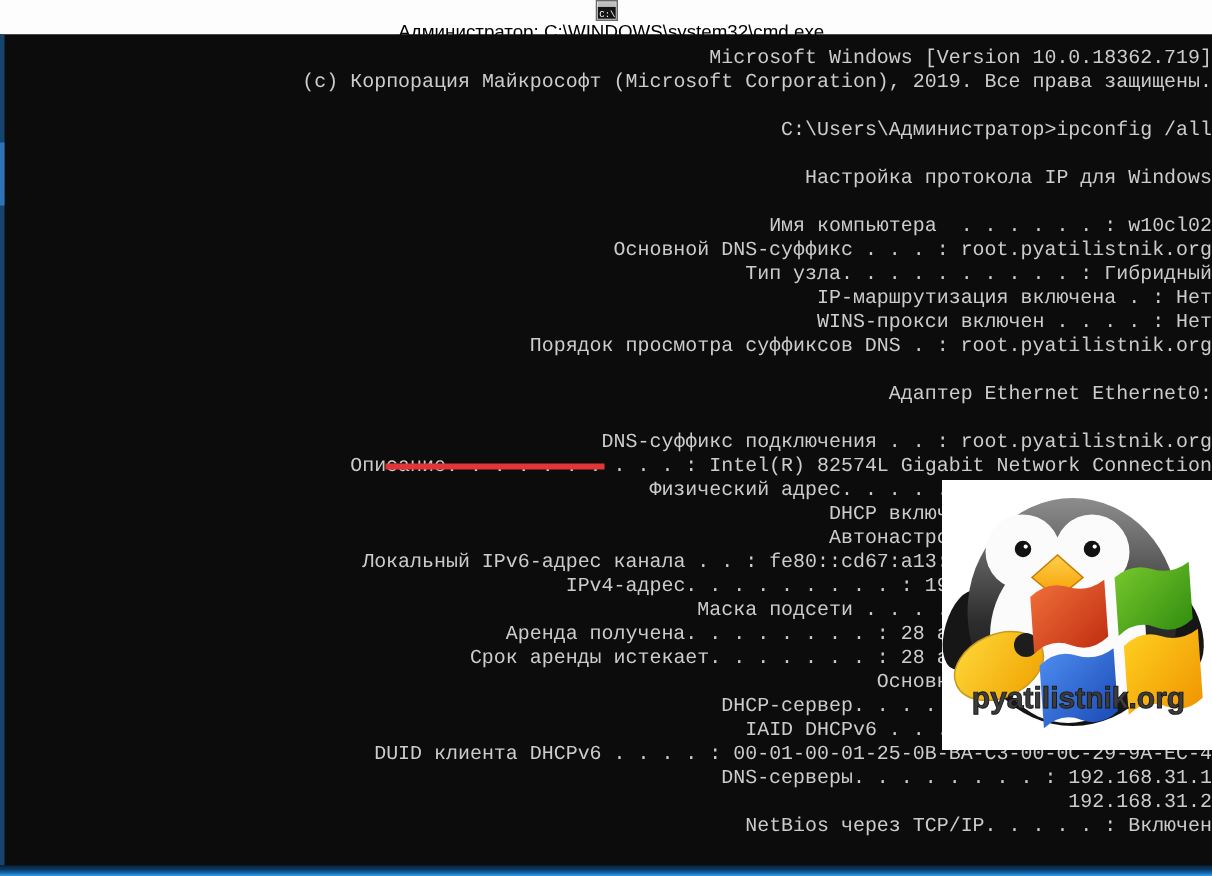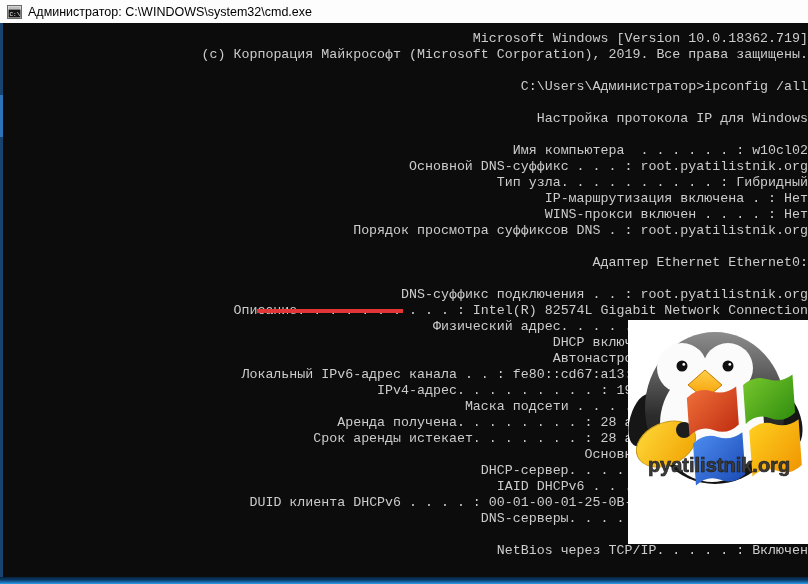--- a/index.html
+++ b/index.html
@@ -9,20 +9,21 @@
     overflow: hidden;
     background: #0c0c0c;
     font-family: "Liberation Sans", sans-serif;
   }
   .titlebar {
     position: absolute; left: 0; top: 0; right: 0; height: 23px;
     background: #fdfdfd;
     display: flex; align-items: center;
     box-sizing: border-box;
     padding-left: 7px;
+    flex-direction: column;
   }
   .titlebar .cmd-ico { width: 15px; height: 14px; margin-right: 6px; flex: 0 0 auto; }
   .titlebar .title-text {
     font-size: 12.5px; color: #000;
     white-space: nowrap;
   }
   .console {
     position: absolute; left: 0; top: 23px; right: 0; bottom: 7px;
     background: #0c0c0c;
     overflow: hidden;
@@ -52,21 +53,21 @@
   }
   .mac-underline {
     position: absolute;
     left: 257px; top: 309px;
     width: 146px; height: 4px;
     background: #e23636;
     z-index: 4;
   }
   .watermark {
     position: absolute; left: 628px; top: 320px;
-    width: 180px; height: 224px;
+    width: 180px; height: 180px;
     background: #ffffff;
     z-index: 7;
   }
   .watermark svg { display: block; }
 </style>
 </head>
 <body>
 
 <div class="titlebar">
   <span class="cmd-ico">

